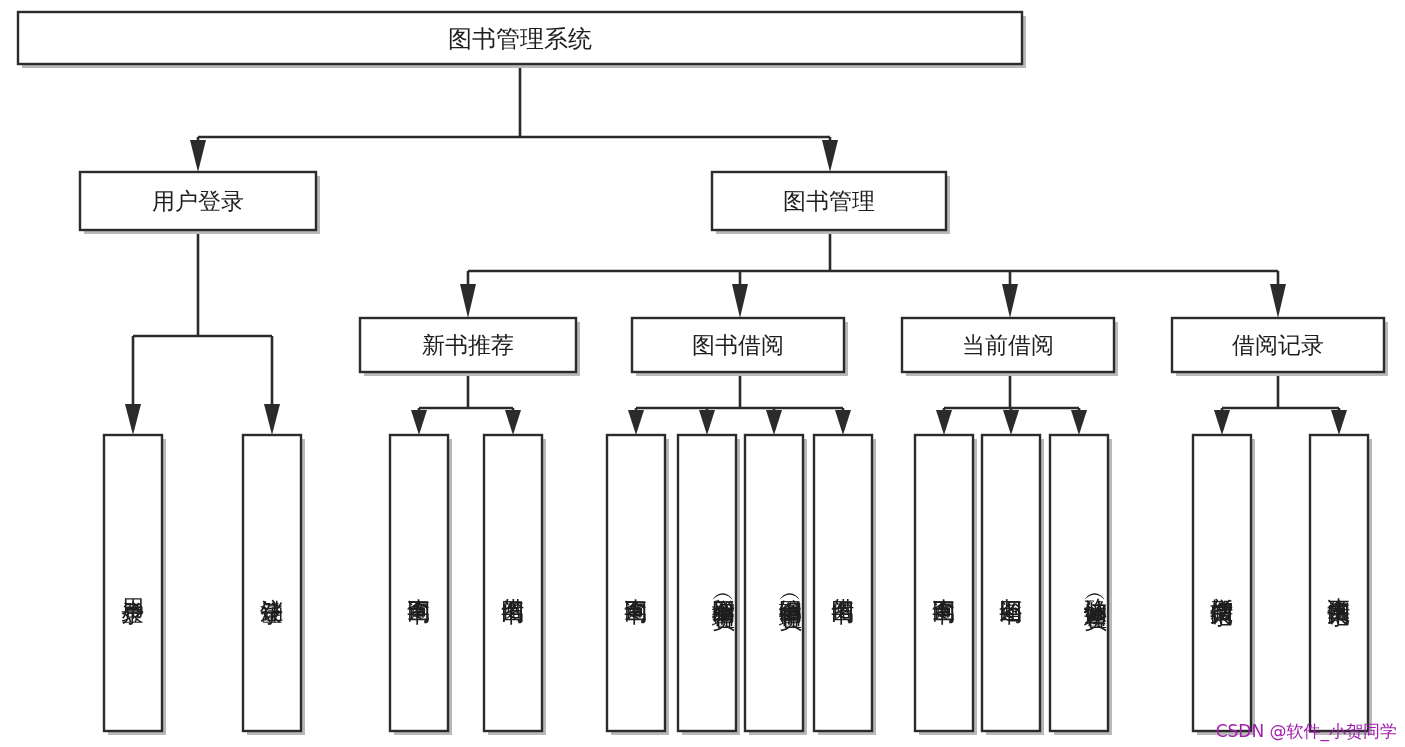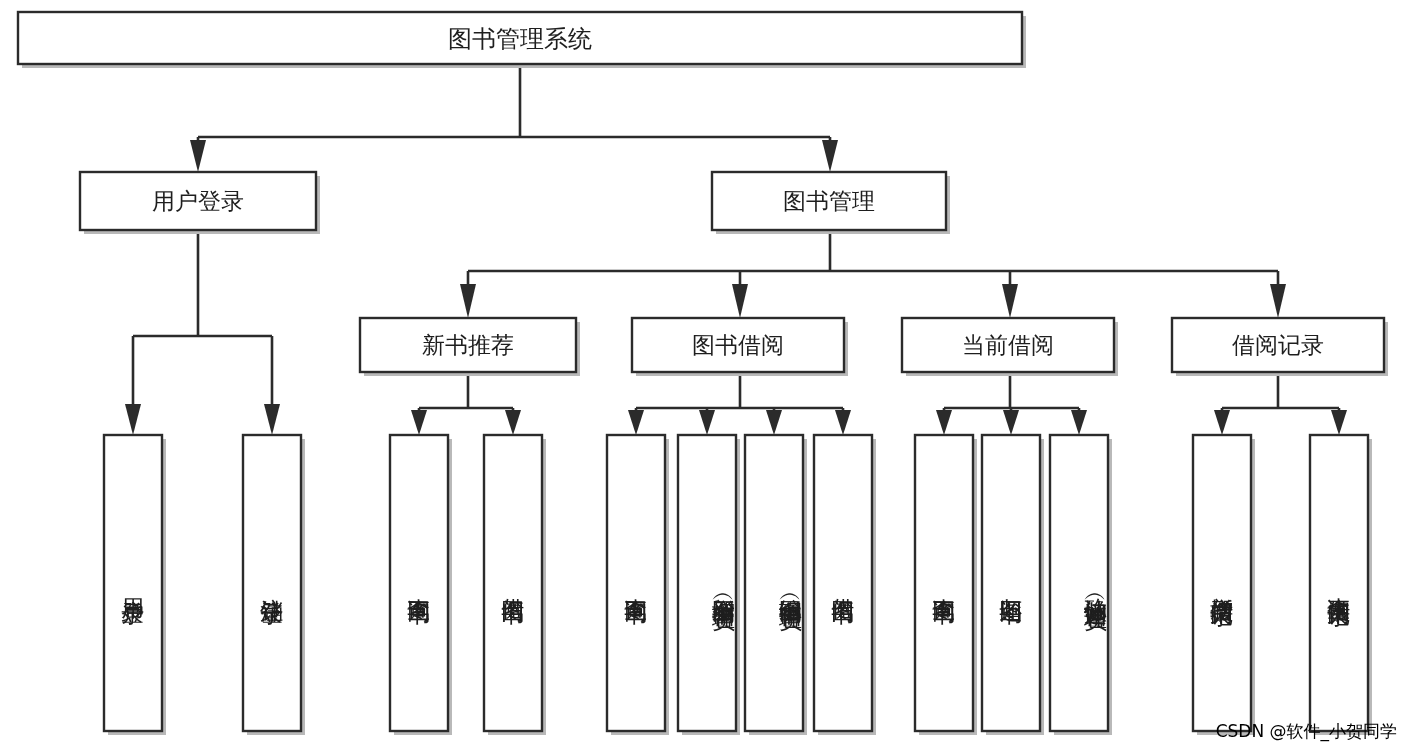--- a/index.html
+++ b/index.html
@@ -75,21 +75,21 @@
   }
   .vlabel.centered {
     align-items: center;
   }
   .watermark {
     position: absolute;
     right: 8px;
     bottom: 4px;
     font-family: "DejaVu Sans", "Liberation Sans", sans-serif;
     font-size: 17px;
-    color: #000000;
+    color: #a21caf;
     white-space: nowrap;
     user-select: none;
   }
 </style>
 </head>
 <body>
 
 <div id="diagram-root">
 
   <svg id="flow" viewBox="0 0 1405 747">

